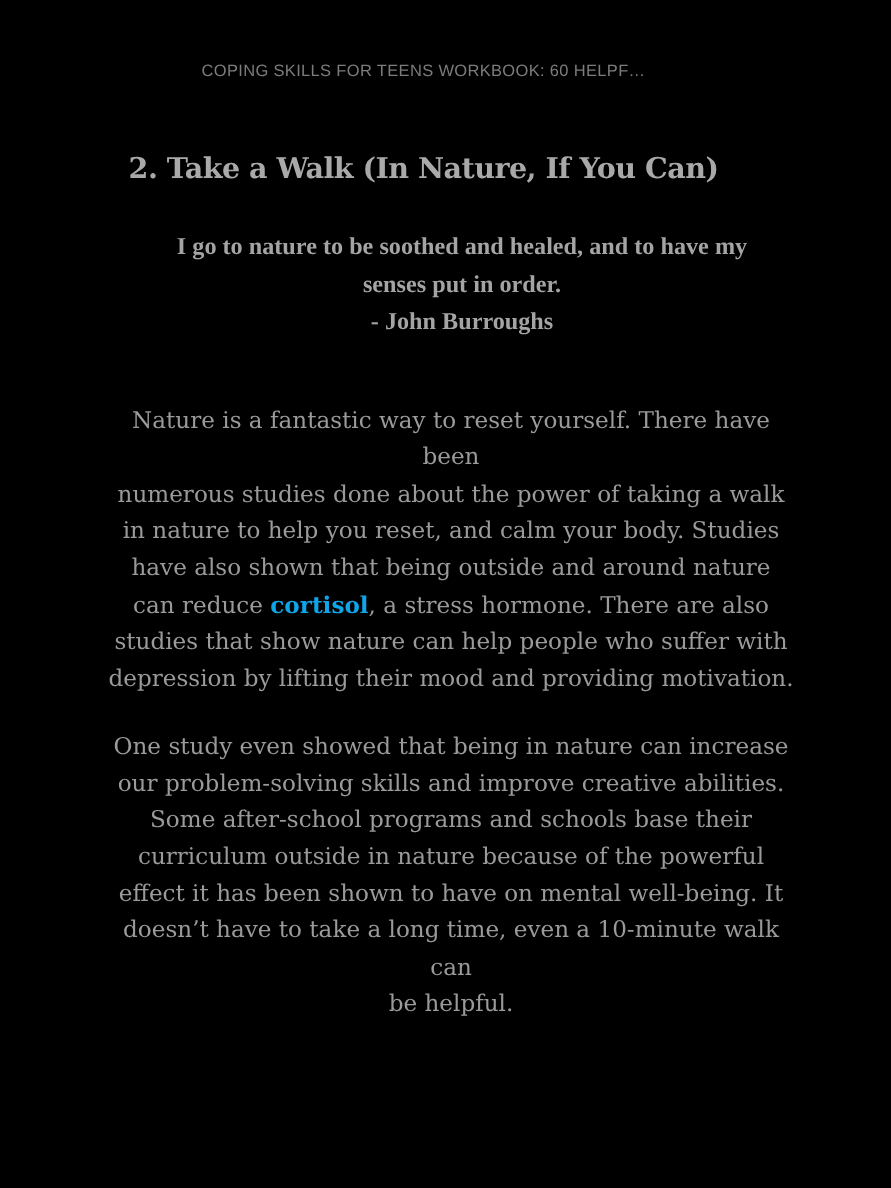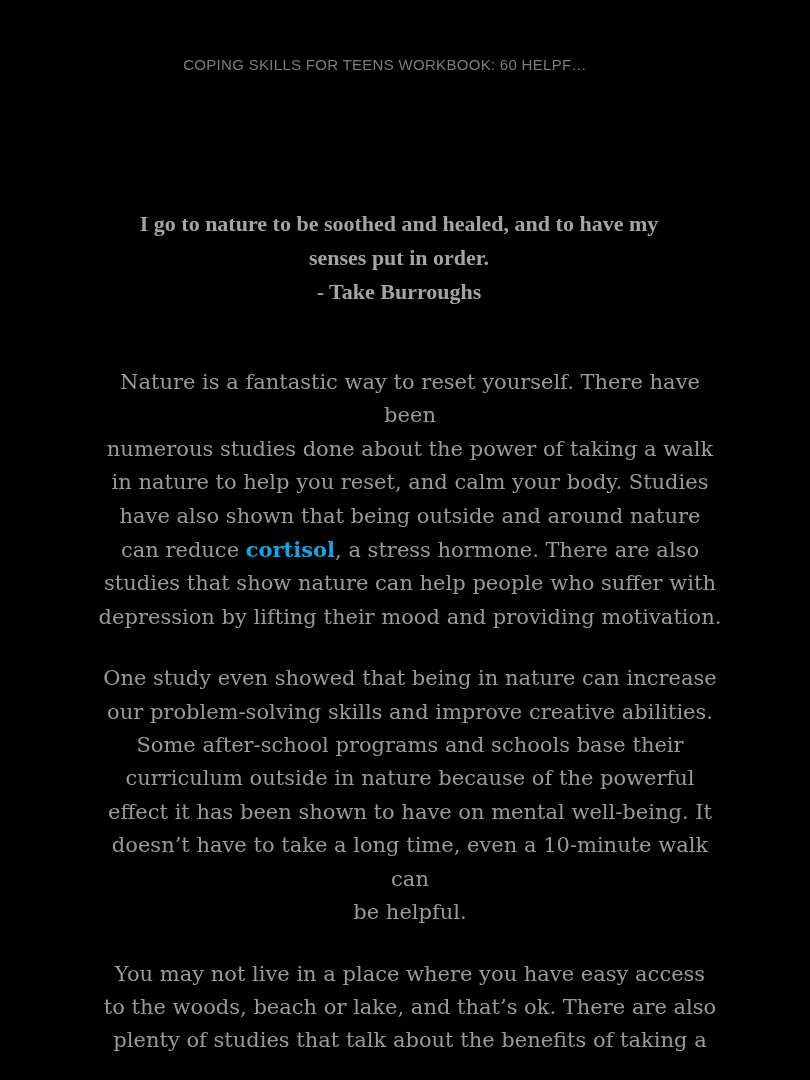--- a/index.html
+++ b/index.html
@@ -34,21 +34,21 @@
     text-align: center;
     font-family: "DejaVu Serif", serif;
     font-weight: bold;
     font-size: 26px;
     letter-spacing: -0.5px;
     color: #a9a9a9;
   }
   .quote-block {
     position: absolute;
     top: 207px;
-    left: 79px;
+    left: 100px;
     width: 640px;
     text-align: center;
     font-family: "Liberation Serif", serif;
     font-weight: bold;
     font-size: 22px;
     line-height: 34px;
     color: #a4a4a4;
   }
   .body-text {
     position: absolute;
@@ -64,25 +64,25 @@
   .body-text p { margin-bottom: 28px; text-align: center; }
   .body-text strong { font-weight: bold; color: #0ea5e9; }
 </style>
 </head>
 <body>
 
 <div class="page">
 
   <div class="book-header">COPING SKILLS FOR TEENS WORKBOOK: 60 HELPF…</div>
 
+  <h1 class="chapter-title">2. Take a Walk (In Nature, If You Can)</h1>
 
   <div class="quote-block">
     <div>I go to nature to be soothed and healed, and to have my<br>senses put in order.</div>
-    <div>- Take Burroughs</div>
+    <div>- John Burroughs</div>
   </div>
 
   <div class="body-text">
     <p>Nature is a fantastic way to reset yourself. There have been<br>numerous studies done about the power of taking a walk<br>in nature to help you reset, and calm your body. Studies<br>have also shown that being outside and around nature<br>can reduce <strong>cortisol</strong>, a stress hormone. There are also<br>studies that show nature can help people who suffer with<br>depression by lifting their mood and providing motivation.</p>
     <p>One study even showed that being in nature can increase<br>our problem-solving skills and improve creative abilities.<br>Some after-school programs and schools base their<br>curriculum outside in nature because of the powerful<br>effect it has been shown to have on mental well-being. It<br>doesn’t have to take a long time, even a 10-minute walk can<br>be helpful.</p>
-    <p>You may not live in a place where you have easy access<br>to the woods, beach or lake, and that’s ok. There are also<br>plenty of studies that talk about the benefits of taking a</p>
   </div>
 
 </div>
 
 </body></html>

